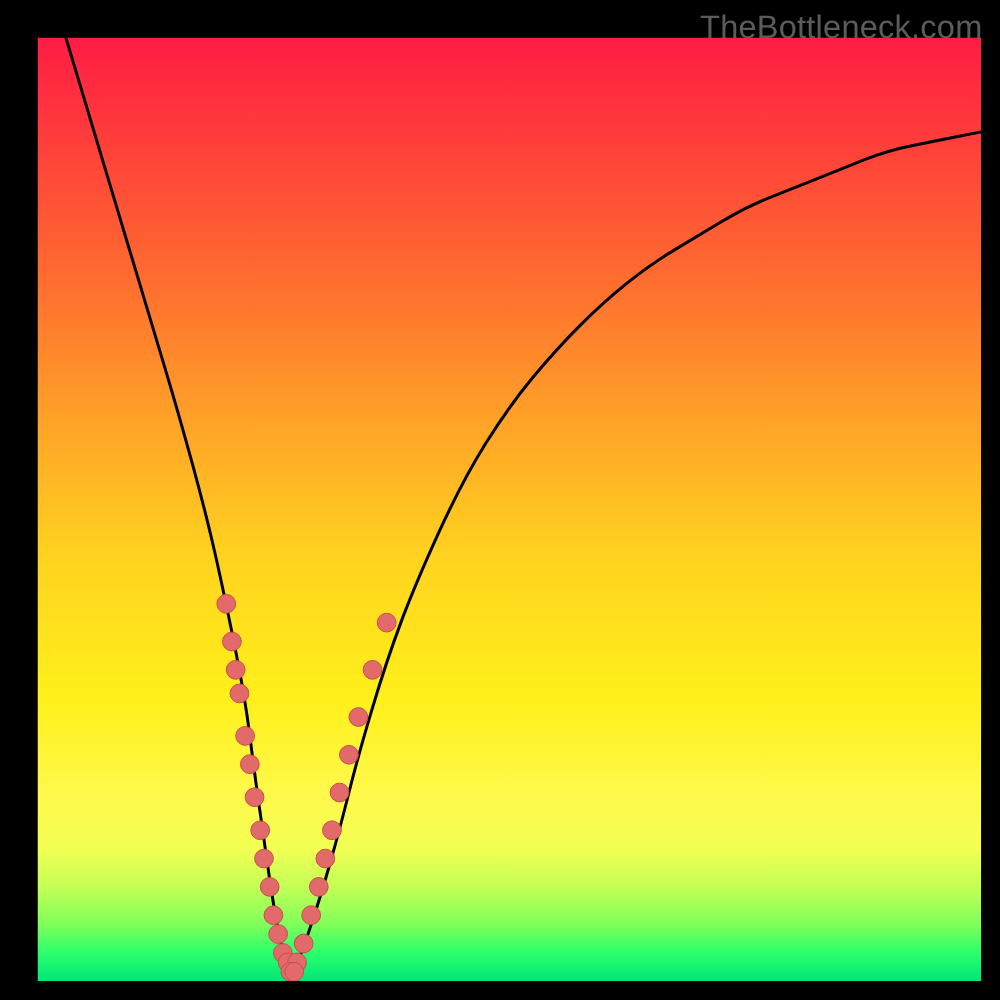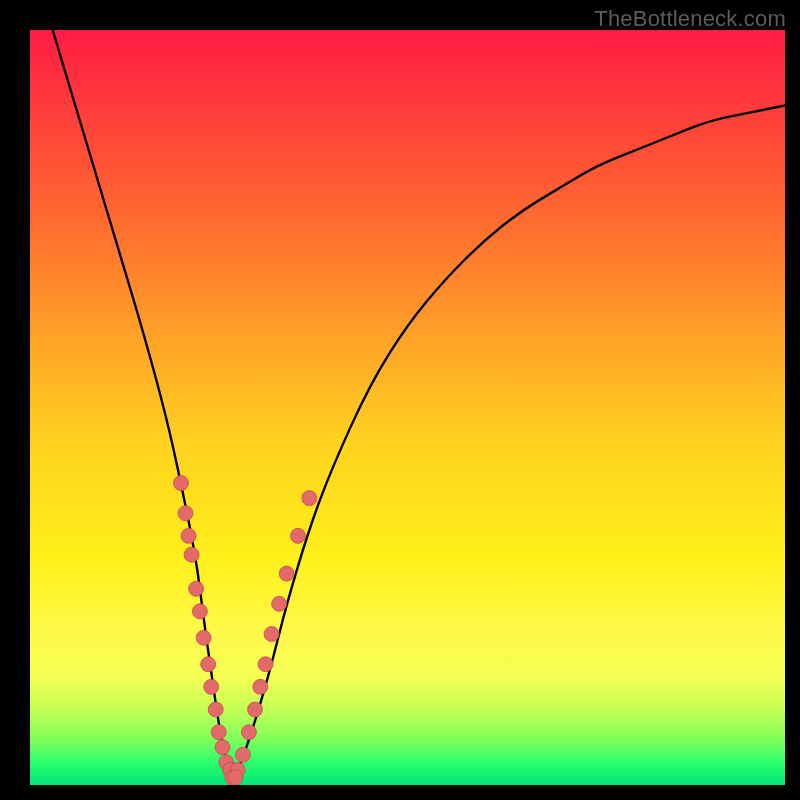--- a/index.html
+++ b/index.html
@@ -36,21 +36,21 @@
       #7fff5a 94%,
       #2bff6b 97%,
       #00e57a 100%
     );
   }
   .watermark {
     position: absolute;
     top: 6px;
     right: 14px;
     color: #5c5c5c;
-    font-size: 22px;
+    font-size: 26px;
     letter-spacing: 0.2px;
     user-select: none;
   }
   svg.plot {
     position: absolute;
     inset: 0;
     width: 100%;
     height: 100%;
   }
   .curve {

